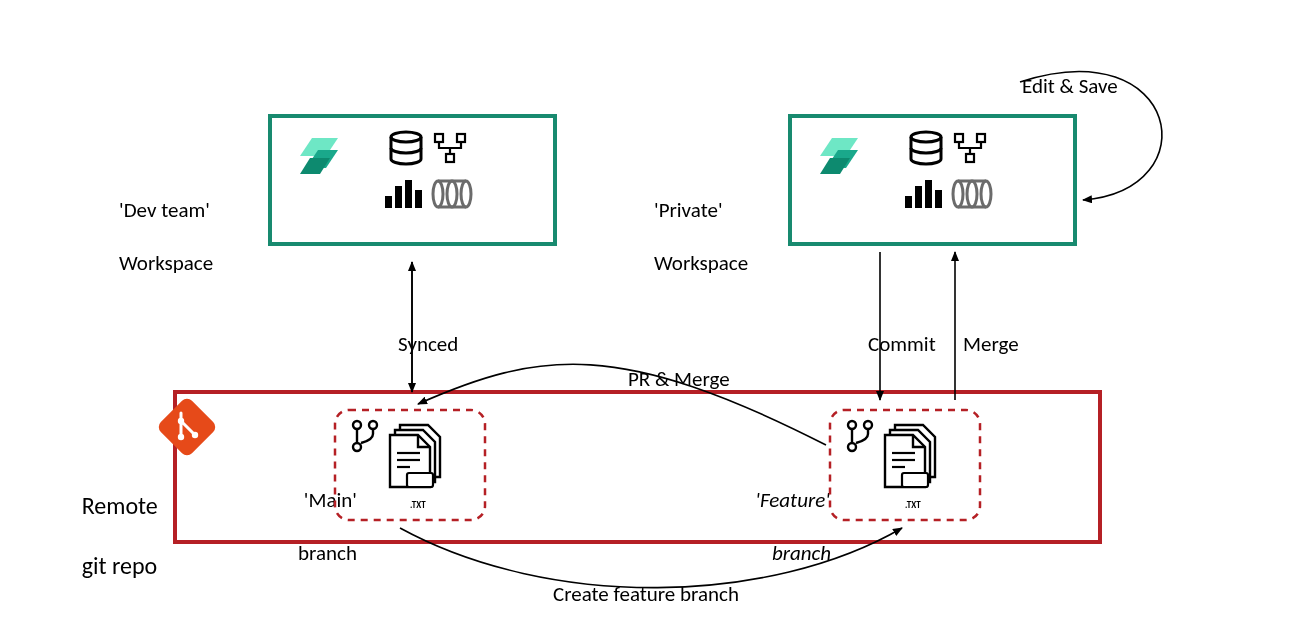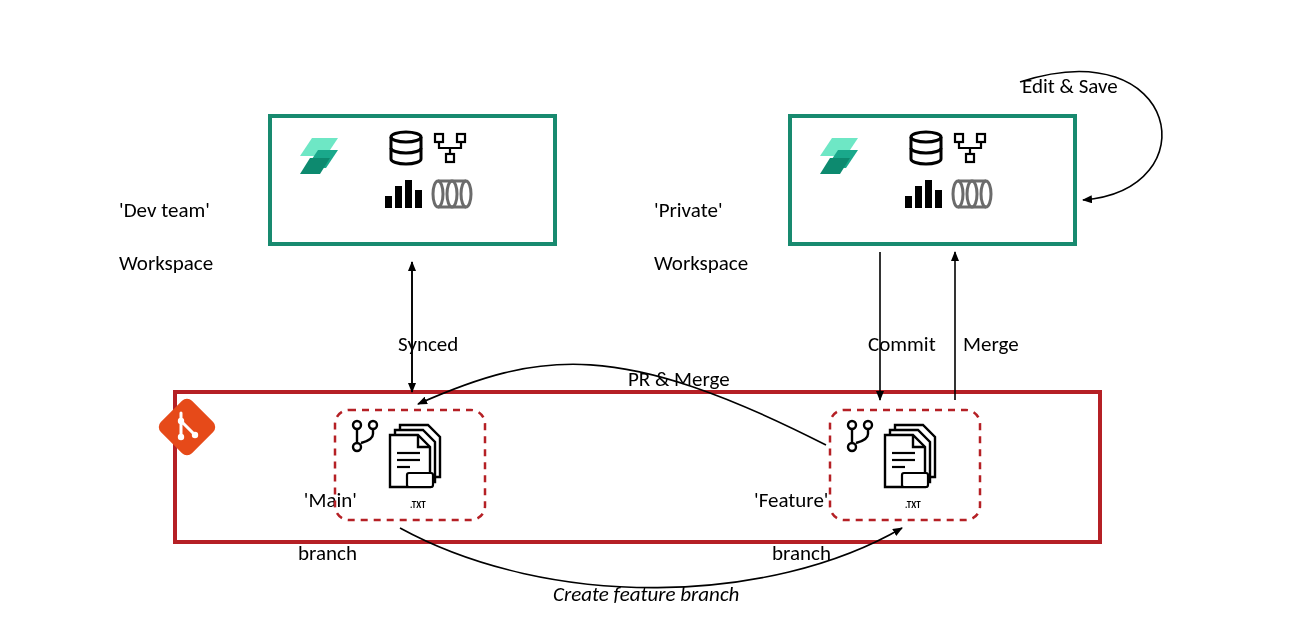--- a/index.html
+++ b/index.html
@@ -38,37 +38,41 @@
   <div class="label" style="left:100px; top:147px;">
     <span>'Dev team'</span><br>
     <span>Workspace</span>
   </div>
 
   <div class="label" style="left:635px; top:147px;">
     <span>'Private'</span><br>
     <span>Workspace</span>
   </div>
 
+  <div class="label" style="left:60px; top:437px; font-size:24px;">
+    <span>Remote</span><br>
+    <span>git repo</span>
+  </div>
 
   <div class="label" style="left:273px; top:437px; text-align:right;">
     <span>'Main'</span><br>
     <span style="padding-left:6px;">branch</span>
   </div>
 
-  <div class="label" style="left:735px; top:437px; text-align:left;">
+  <div class="label" style="left:735px; top:437px; text-align:center;font-style:italic;">
     <span>'Feature'</span><br>
     <span style="padding-left:18px;">branch</span>
   </div>
 
   <div class="label" style="left:398px; top:307px;">Synced</div>
   <div class="label" style="left:868px; top:307px;">Commit</div>
   <div class="label" style="left:963px; top:307px;">Merge</div>
   <div class="label" style="left:1022px; top:49px;">Edit &amp; Save</div>
   <div class="label" style="left:628px; top:342px;text-align:center;">PR &amp; Merge</div>
-  <div class="label" style="left:553px; top:557px;font-style:italic;">Create feature branch</div>
+  <div class="label" style="left:553px; top:557px;">Create feature branch</div>
 
   <svg class="overlay" viewBox="0 0 1306 629">
     <defs>
       <marker id="arrowhead" markerWidth="10" markerHeight="8" refX="9" refY="4" orient="auto" markerUnits="userSpaceOnUse">
         <path d="M0,0 L10,4 L0,8 Z" fill="#000"></path>
       </marker>
 
       <g id="fabric-logo">
         <path d="M0 18 L12 0 L38 0 L26 18 Z" fill="#6ee7c5"></path>
         <path d="M6 30 L18 12 L38 12 L26 30 Z" fill="#1aa88b"></path>

